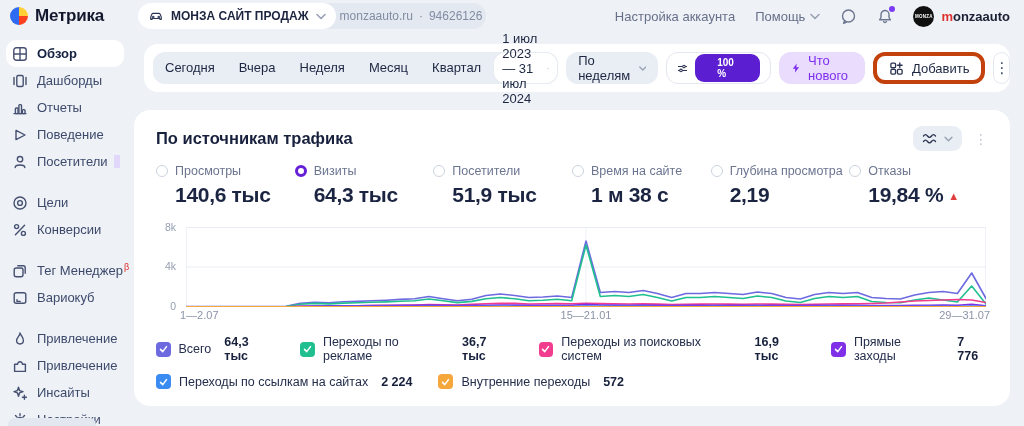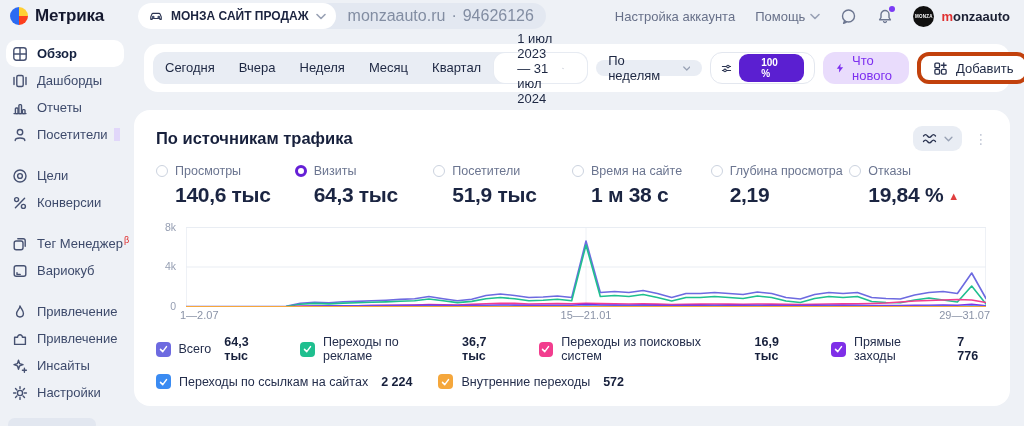--- a/index.html
+++ b/index.html
@@ -9,21 +9,21 @@
 
   
   .header { position:absolute; top:0; left:0; right:0; height:32px; display:flex; align-items:center; padding:0 14px 0 10px;text-align:right; }
   .logo { display:flex; align-items:center; gap:7px; width:120px; }
   .logo-mark { width:18px; height:18px; border-radius:50%;
     background:conic-gradient(from 0deg, #ffcf33 0 25%, #fc3f1d 25% 50%, #2c6bf2 50% 100%); }
   .logo-name { font-size:17px; font-weight:700; color:#14182e; letter-spacing:-0.2px; }
   .counter-pill { display:flex; align-items:center; background:#e3e8f1; border-radius:16px; height:26px; margin-left:8px; }
   .counter-main { display:flex; align-items:center; gap:7px; background:#fff; border-radius:16px; height:26px; padding:4px 10px; cursor:pointer; }
   .counter-name { font-size:12px; font-weight:600; color:#1c2440; }
-  .counter-meta { display:flex; align-items:center; gap:6px; padding:0 12px; font-size:16px; color:#828da2; }
+  .counter-meta { display:flex; align-items:center; gap:6px; padding:0 4px; font-size:12px; color:#828da2; }
   .hdr-right { margin-left:auto; display:flex; align-items:center; gap:20px; }
   .hdr-link { font-size:13px; color:#677089; cursor:pointer; display:flex; align-items:center; gap:5px; }
   .hdr-iconbtn { position:relative; display:flex; align-items:center; color:#6c7690; cursor:pointer; }
   .bell-dot { position:absolute; top:-2px; right:-2px; width:6px; height:6px; border-radius:50%; background:#7b3bf5; }
   .avatar-wrap { display:flex; align-items:center; gap:7px; }
   .avatar { width:21px; height:21px; border-radius:50%; background:#101010; color:#fff; font-size:4.5px; font-weight:700; letter-spacing:.3px; display:flex; align-items:center; justify-content:center; }
   .account-name { font-size:13px; font-weight:600; color:#1a1f33; }
   .account-name .first { color:#e03131; }
 
   
@@ -38,22 +38,22 @@
   .beta { color:#e02a2a; font-size:9px; vertical-align:super; margin-left:1px; }
   .side-dot { margin-left:auto; width:7px; height:7px; border-radius:50%; background:#8a5cf5; box-shadow:0 0 0 3px #e1d7fa; margin-right:4px; }
   .side-bottom-pill { position:absolute; left:8px; bottom:-5px; width:88px; height:13px; border-radius:8px; background:#e2e7f0; }
 
   
   .main { position:absolute; top:32px; left:130px; right:0; bottom:0; }
 
   .toolbar { margin:12px 14px 0 14px; height:48px; background:#fff; border-radius:14px; display:flex; align-items:center; padding:0 9px; gap:8px; }
   .range-capsule { display:flex; align-items:center; background:#e9edf4; border-radius:12px; height:32px; }
   .range-opt { padding:0 12px; font-size:13px; color:#1d2742; cursor:pointer; line-height:32px; }
-  .date-pill { display:flex; align-items:center; gap:8px; background:#fff; border-radius:11px; height:30px; margin:1px; padding:0 23px; font-size:13px; color:#1d2742; cursor:pointer; box-shadow:0 0 0 1px #e7ebf2; }
-  .gran-pill { display:flex; align-items:center; gap:20px; background:#e9edf4; border-radius:12px; height:16px; padding:0 12px; font-size:13px; color:#1d2742; cursor:pointer; }
+  .date-pill { display:flex; align-items:center; gap:8px; background:#fff; border-radius:11px; height:30px; margin:1px; padding:0 8px; font-size:13px; color:#1d2742; cursor:pointer; box-shadow:0 0 0 1px #e7ebf2; }
+  .gran-pill { display:flex; align-items:center; gap:6px; background:#e9edf4; border-radius:12px; height:32px; padding:0 12px; font-size:13px; color:#1d2742; cursor:pointer; }
   .sampling-pill { display:flex; align-items:center; gap:7px; background:#fff; border:1px solid #e3e7ef; border-radius:12px; height:32px; padding:0 10px; cursor:pointer; }
   .badge-100 { background:#5b1fd1; color:#fff; font-size:10px; font-weight:700; border-radius:9px; padding:3px 22px; }
   .whatsnew-pill { margin-left:auto; display:flex; align-items:center; gap:8px; background:#e9dcfc; color:#7d2ff0; border-radius:12px; height:32px; padding:0 13px; font-size:13px; font-weight:500; cursor:pointer; }
   .add-pill { display:flex; align-items:center; gap:8px; background:#fff; border:4px solid #c2410c; border-radius:12px; height:32px; padding:0 12px; font-size:13px; color:#1d2742; cursor:pointer; }
   .kebab-pill { width:32px; height:32px; border:1px solid #e3e7ef; border-radius:12px; display:flex; align-items:center; justify-content:center; font-size:15px; color:#3d4a6b; background:#fff; cursor:pointer; }
   .chev { stroke:#98a1b4; fill:none; stroke-width:1.6; stroke-linecap:round; stroke-linejoin:round; }
 
   
   .card { margin:18px 14px 0 4px; height:296px; background:#fff; border-radius:16px; padding:16px 22px; position:relative; }
   .card-head { display:flex; align-items:center; }
@@ -168,20 +168,28 @@
     <div class="side-item">
       <span class="side-icon">
           <svg width="16" height="16" viewBox="0 0 16 16">
             <path d="M2 13.6 h12"></path>
             <rect x="3.4" y="8" width="2.6" height="5.6" rx="0.8"></rect>
             <rect x="6.9" y="4.6" width="2.6" height="9" rx="0.8"></rect>
             <rect x="10.4" y="9.6" width="2.6" height="4" rx="0.8"></rect>
           </svg>
         </span>
       <span class="lbl">Отчеты</span>
+    </div>
+    <div class="side-item">
+      <span class="side-icon">
+          <svg width="16" height="16" viewBox="0 0 16 16">
+            <path d="M4 3.4 L13 8 L4 12.6 Z"></path>
+          </svg>
+        </span>
+      <span class="lbl">Поведение</span>
     </div>
     <div class="side-item">
       <span class="side-icon">
           <svg width="16" height="16" viewBox="0 0 16 16">
             <circle cx="8" cy="5.2" r="2.7"></circle>
             <path d="M3.2 13.6 c0-3.4 9.6-3.4 9.6 0"></path>
           </svg>
         </span>
       <span class="lbl">Посетители</span>
       <span class="side-dot"></span>

